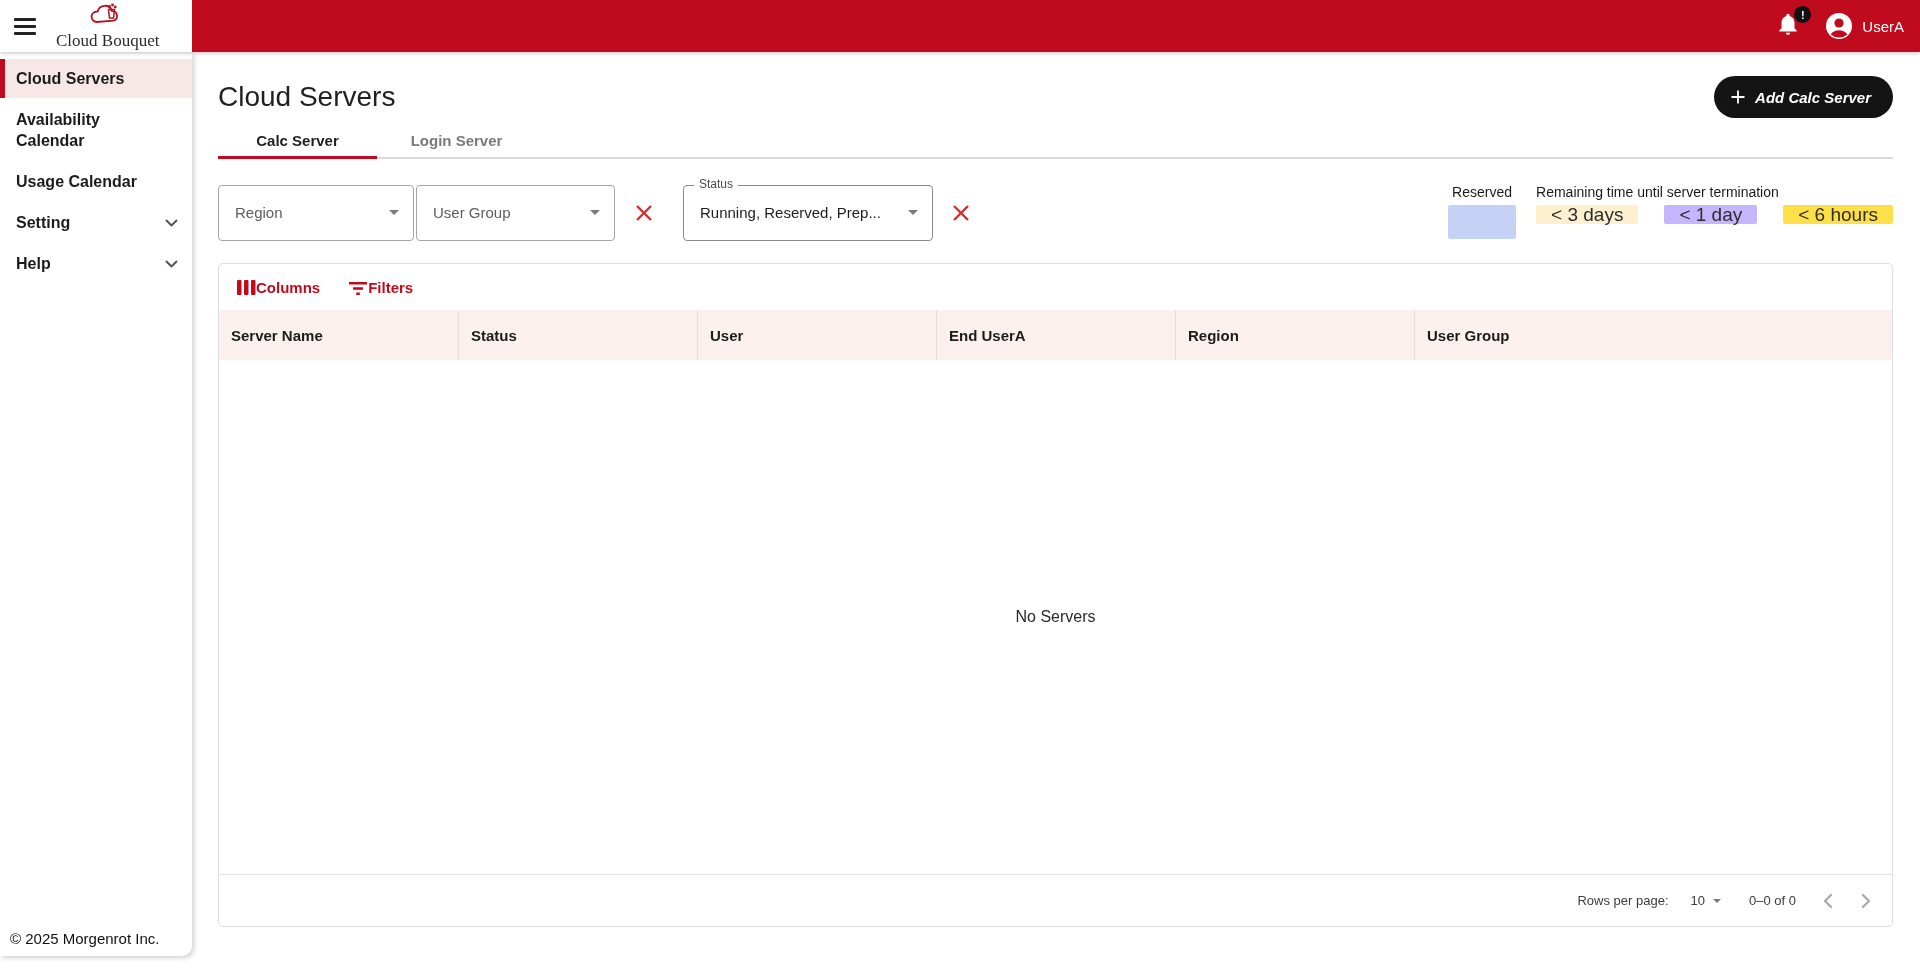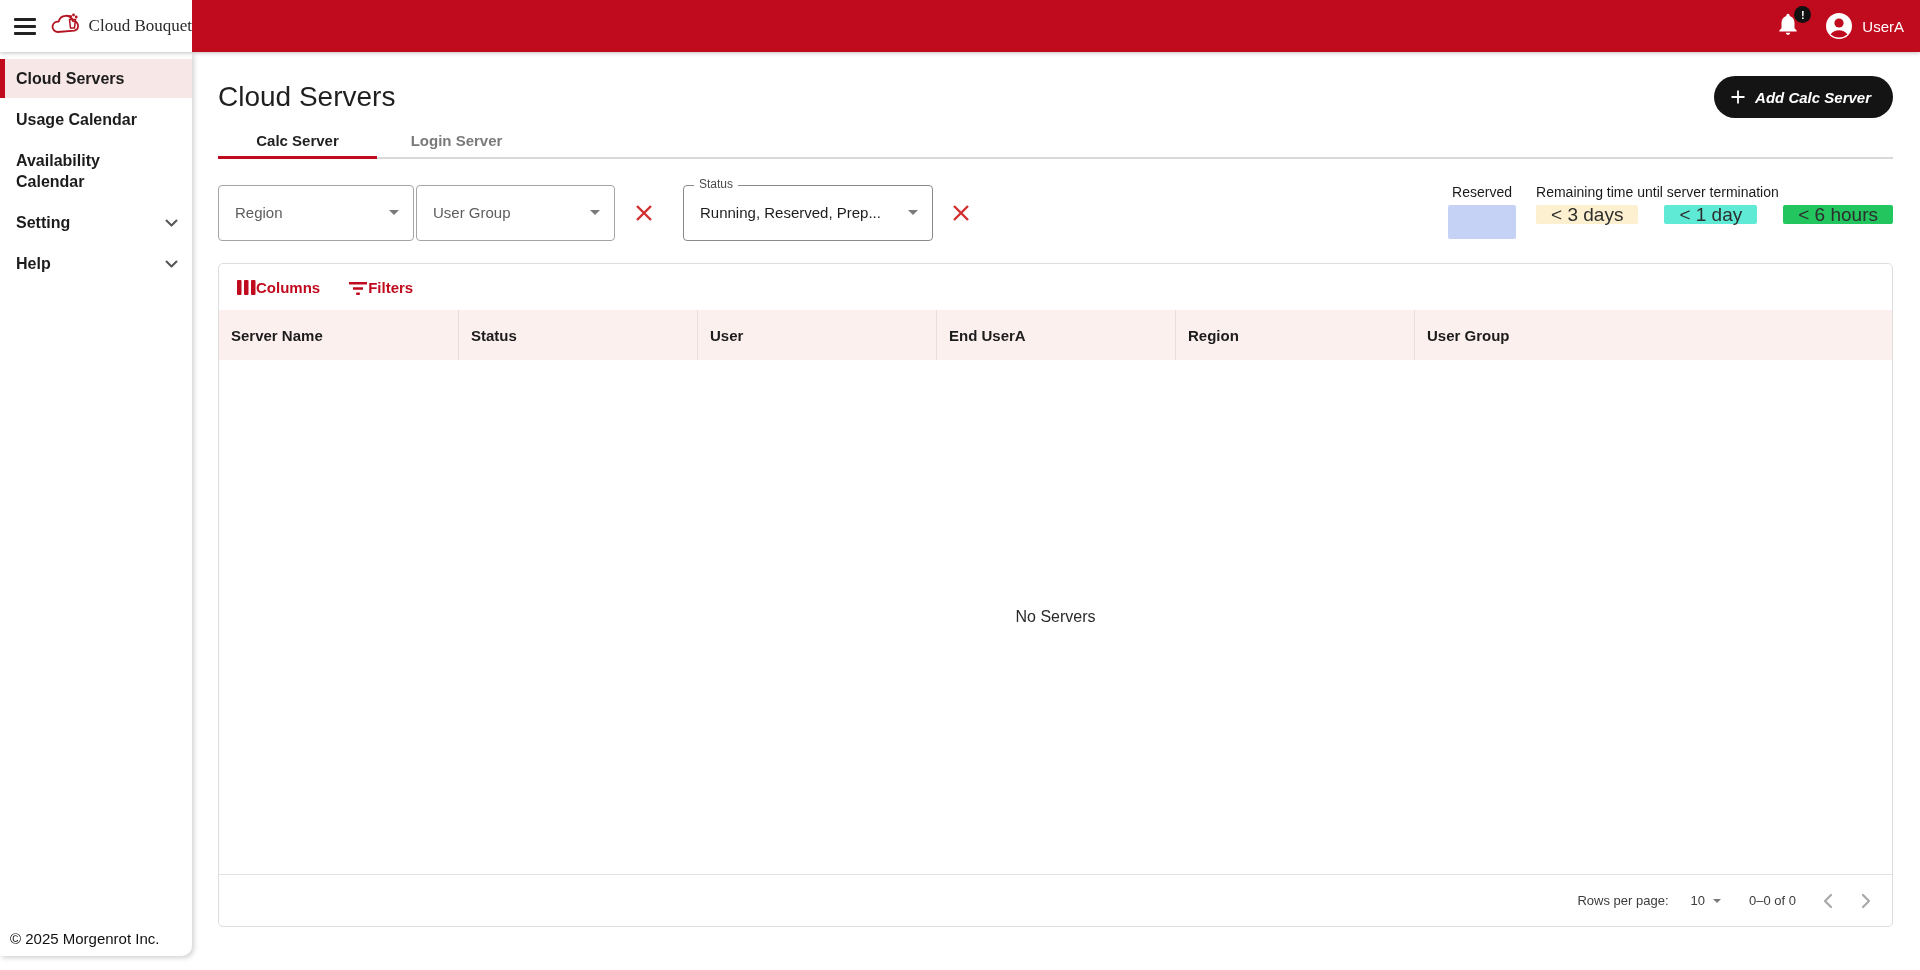--- a/index.html
+++ b/index.html
@@ -7,21 +7,21 @@
     font-family:"Liberation Sans","DejaVu Sans",sans-serif; color:#212121; }
 
   
   .header { position:absolute; top:0; left:0; width:1920px; height:52px; display:flex;
     box-shadow:0 1px 4px rgba(0,0,0,.25); z-index:20; }
   .header-left { width:192px; height:52px; background:#fff; display:flex; align-items:center;
     padding-left:14px; flex:0 0 auto; }
   .hamburger { width:24px; height:24px; display:flex; flex-direction:column; justify-content:center;
     gap:4px; cursor:pointer; }
   .hamburger span { display:block; width:22px; height:3px; background:#222; border-radius:1px; }
-  .brand { display:flex; align-items:center; margin-left:12px; }
+  .brand { display:flex; align-items:center; margin-left:12px;flex-direction:column; }
   .brand-text { font-family:"Liberation Serif","DejaVu Serif",serif; font-size:17px; color:#2b2b2b;
     margin-left:6px; white-space:nowrap; }
   .header-bar { flex:1; background:#c00b1e; display:flex; align-items:center; justify-content:flex-end;
     padding-right:16px; }
   .bell-wrap { position:relative; width:30px; height:32px; margin-right:20px; cursor:pointer; }
   .badge { position:absolute; top:-4px; right:-6px; width:17px; height:17px; background:#111;
     border-radius:50%; color:#fff; font-size:11px; font-weight:700; display:flex; align-items:center;
     justify-content:center; }
   .avatar { width:28px; height:28px; }
   .username { color:#fff; font-size:15px; margin-left:9px; }
@@ -138,24 +138,24 @@
     </div>
   </div>
 </div>
 
 <div class="sidebar">
   <div class="nav">
     <div class="nav-item active">
       <span>Cloud Servers</span>
     </div>
     <div class="nav-item">
+      <span style="max-width:120px;">Availability Calendar</span>
+    </div>
+    <div class="nav-item">
       <span>Usage Calendar</span>
-    </div>
-    <div class="nav-item">
-      <span style="max-width:120px;">Availability Calendar</span>
     </div>
     <div class="nav-item">
       <span>Setting</span>
       <span class="chev">
         <svg width="13" height="9" viewBox="0 0 13 9">
             <polyline points="1.5,1.5 6.5,6.5 11.5,1.5" fill="none" stroke="#555" stroke-width="2" stroke-linecap="round" stroke-linejoin="round"></polyline>
           </svg>
       </span>
     </div>
     <div class="nav-item">
@@ -216,22 +216,22 @@
 
     <div class="legend">
       <div class="legend-col" style="align-items:center;">
         <span class="legend-label">Reserved</span>
         <span class="swatch" style="background-color: rgb(197, 210, 246);"></span>
       </div>
       <div class="legend-col">
         <span class="legend-label">Remaining time until server termination</span>
         <div class="chips">
           <span class="chip" style="background-color: rgb(252, 240, 208);">&lt; 3 days</span>
-          <span class="chip" style="background-color: #5eead4;">&lt; 1 day</span>
-          <span class="chip" style="background-color: #22c55e;">&lt; 6 hours</span>
+          <span class="chip" style="background-color: #c4b5fd;">&lt; 1 day</span>
+          <span class="chip" style="background-color: #fde047;">&lt; 6 hours</span>
         </div>
       </div>
     </div>
   </div>
 
   <div class="table-card">
     <div class="grid-toolbar">
       <button class="tool-btn">
         <svg width="19" height="17" viewBox="0 0 19 17">
           <rect x="0" y="1" width="4.5" height="15" rx="1" fill="#c00b1e"></rect>

